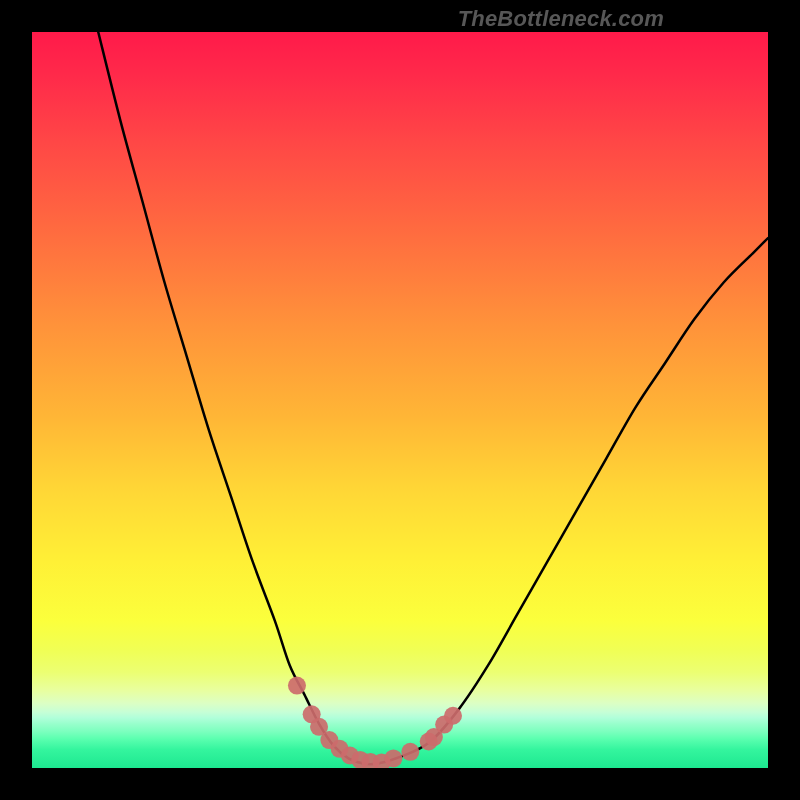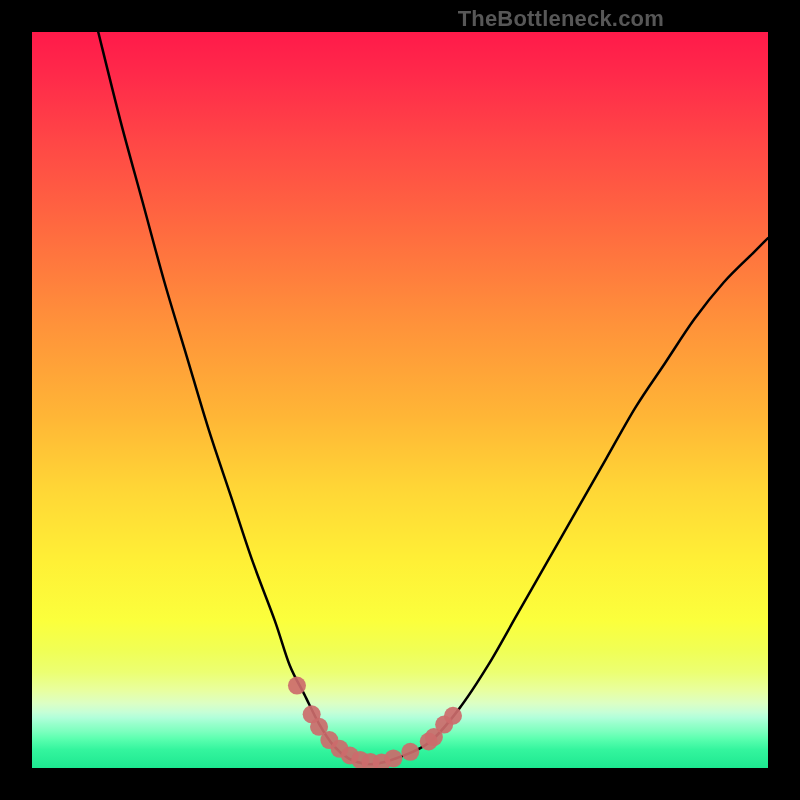--- a/index.html
+++ b/index.html
@@ -2,20 +2,21 @@
 <html><head>
 <meta charset="utf-8">
 <style>
   * { margin: 0; padding: 0; box-sizing: border-box; }
   body { width: 800px; height: 800px; background: #000; position: relative; font-family: Arial, sans-serif; }
   .outer {
     position: absolute;
     top: 0; left: 0;
     width: 676px; height: 800px;
     background: #000;
+    font-style: italic;
   }
   .attribution {
     position: absolute;
     top: 6px;
     right: 12px;
     color: #575757;
     font-size: 22px;
     font-weight: bold;
     z-index: 10;
     letter-spacing: 0.2px;

